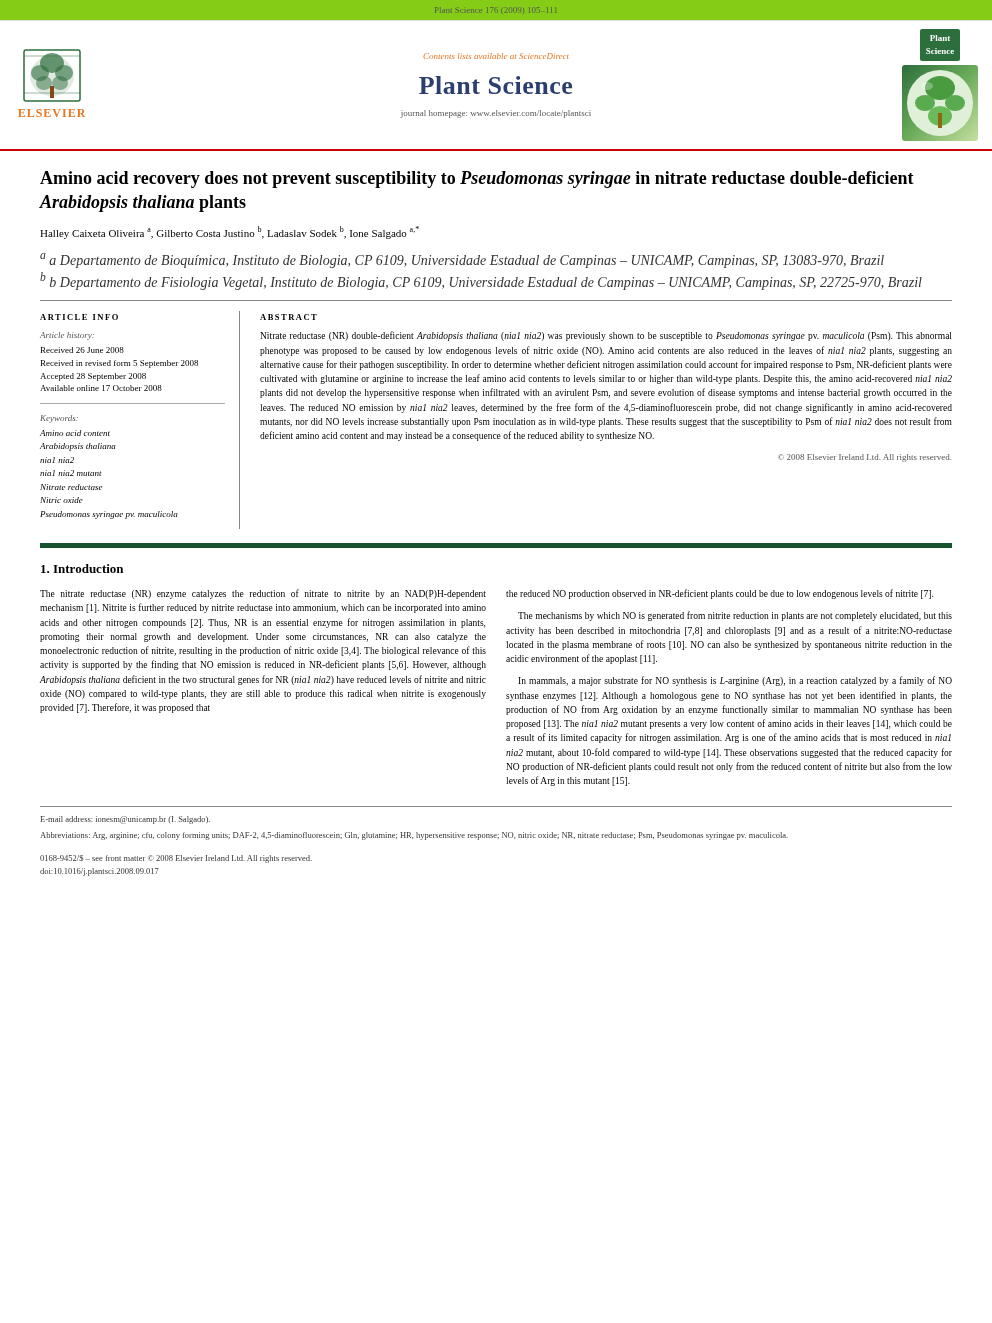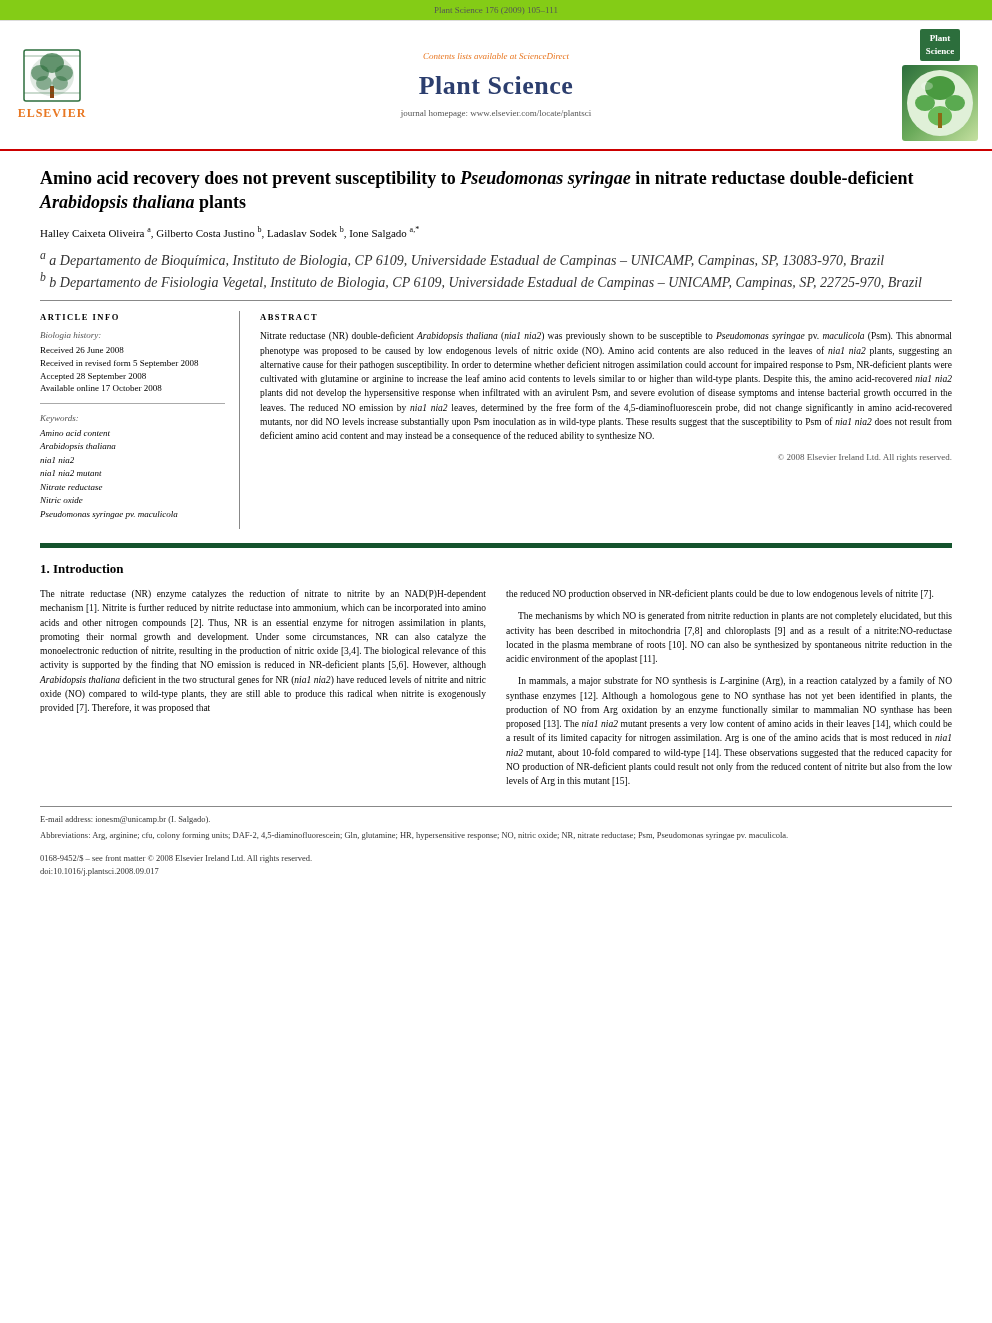--- a/index.html
+++ b/index.html
@@ -338,21 +338,21 @@
     <div><sup>a</sup> <span>a Departamento de Bioquímica, Instituto de Biologia, CP 6109, Universidade Estadual de Campinas – UNICAMP, Campinas, SP, 13083-970, Brazil</span></div>
     <div><sup>b</sup> <span>b Departamento de Fisiologia Vegetal, Instituto de Biologia, CP 6109, Universidade Estadual de Campinas – UNICAMP, Campinas, SP, 22725-970, Brazil</span></div>
   </div>
 
   <div class="two-col">
 
     <div class="article-info">
       <div class="section-label">ARTICLE INFO</div>
 
       <div class="info-group">
-        <div class="info-group-label">Biologia history:</div>
+        <div class="info-group-label">Article history:</div>
         <div class="info-group-content">Received 26 June 2008</div>
         <div class="info-group-content">Received in revised form 5 September 2008</div>
         <div class="info-group-content">Accepted 28 September 2008</div>
         <div class="info-group-content">Available online 17 October 2008</div>
       </div>
 
       <hr class="thin">
 
       <div class="info-group">
         <div class="info-group-label">Keywords:</div>

